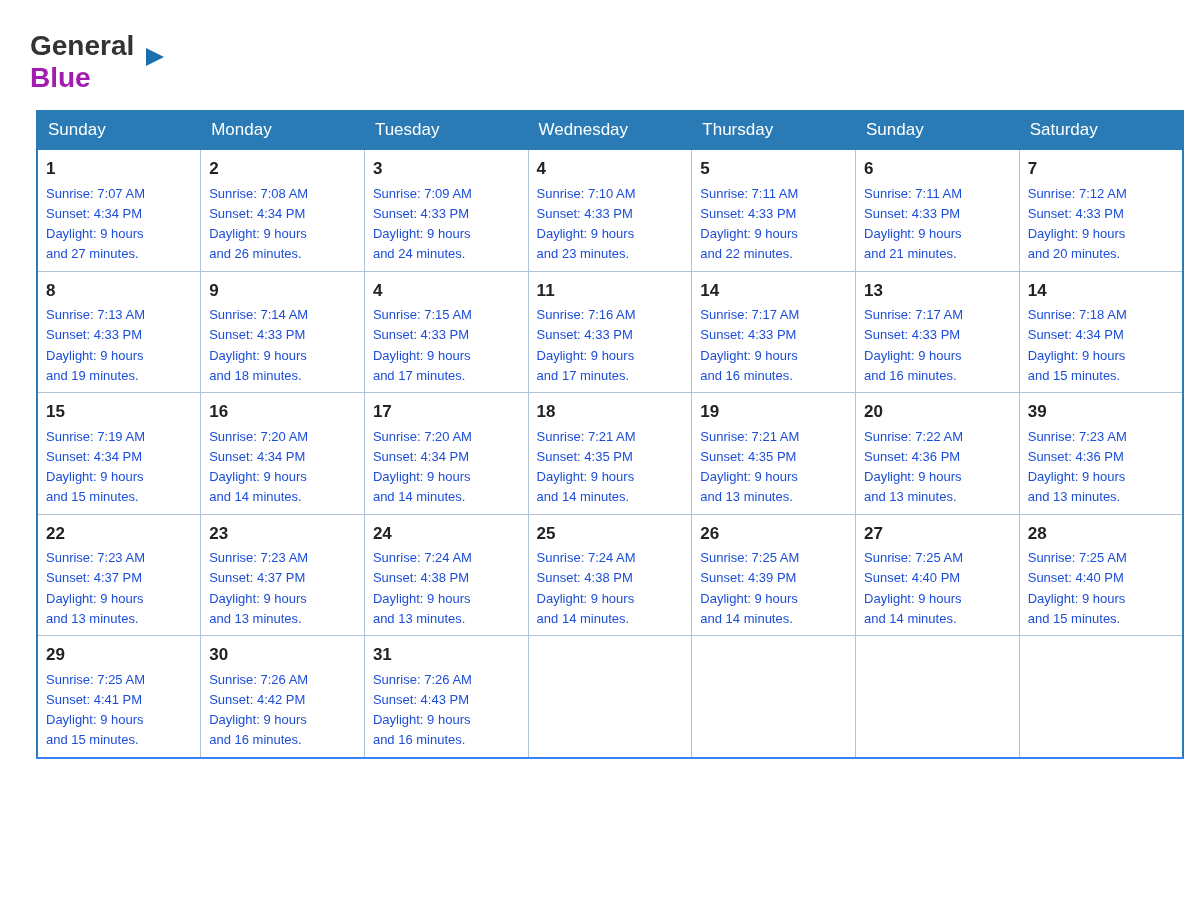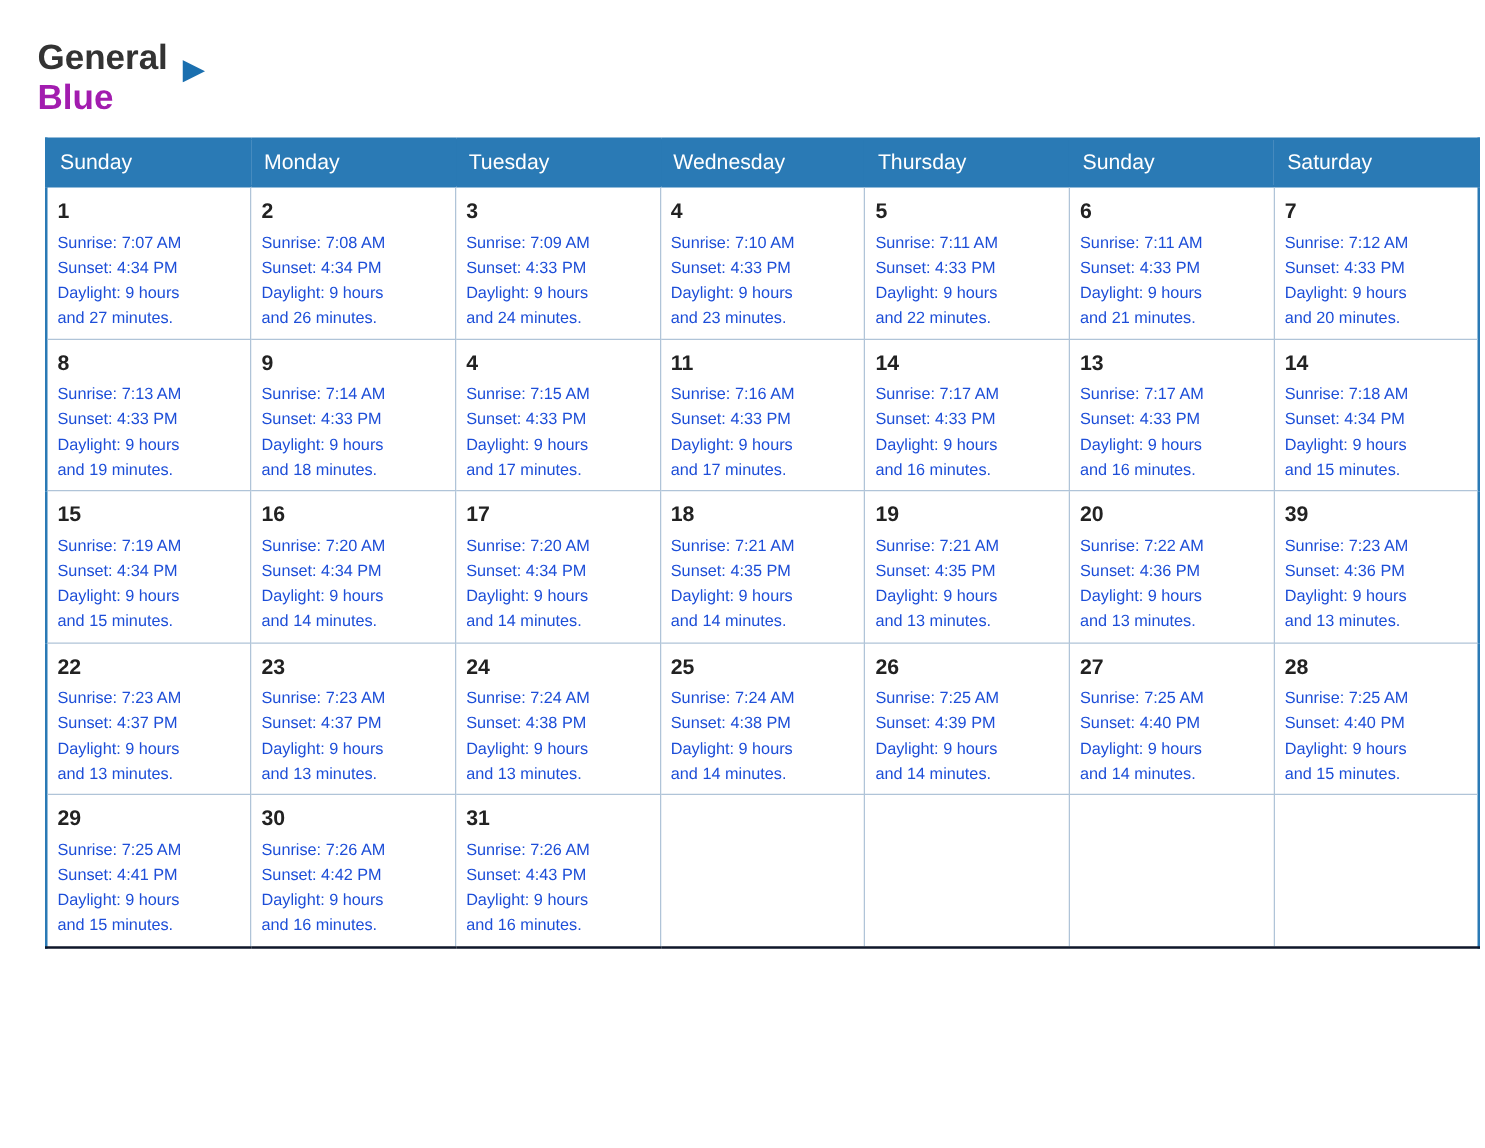--- a/index.html
+++ b/index.html
@@ -75,21 +75,21 @@
     }
     .calendar-table tr td:last-child,
     .calendar-table tr th:last-child {
       border-right: 2px solid #2a7ab5;
     }
     .calendar-table thead tr th {
       border-top: 2px solid #2a7ab5;
       border-bottom: 2px solid #2a7ab5;
     }
     .calendar-table tbody tr:last-child td {
-      border-bottom: 2px solid #0f172a;
+      border-bottom: 2px solid #3b82f6;
     }
     .day-number {
       font-size: 17px;
       font-weight: bold;
       color: #222;
       display: block;
       margin-bottom: 2px;
     }
     .day-info {
       font-size: 13px;

